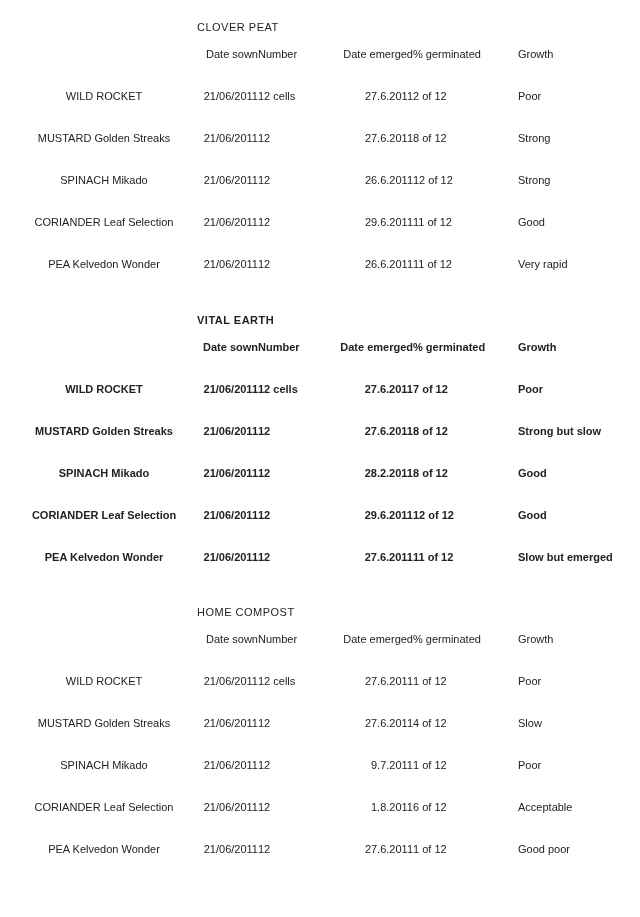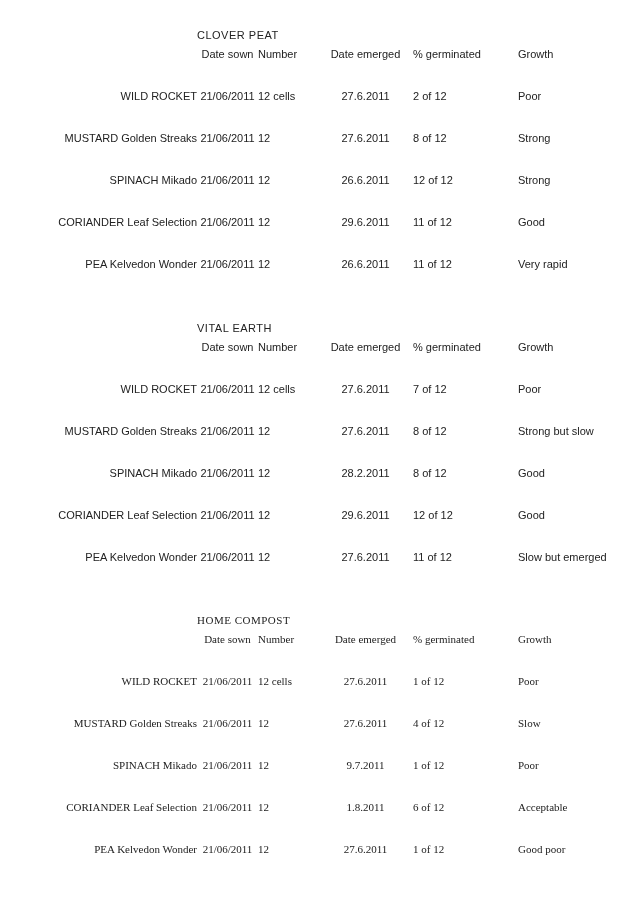--- a/index.html
+++ b/index.html
@@ -13,41 +13,41 @@
     color: #222222;
     overflow: hidden;
   }
   .section {
     position: absolute;
     left: 0;
     width: 640px;
     height: 264px;
   }
   .section.s0 { top: 21px; }
-  .section.s1 { top: 314px; }
-  .section.s2 { top: 606px; font-family: Liberation Serif, serif; }
+  .section.s1 { top: 314px; font-weight: bold; }
+  .section.s2 { top: 606px; }
   .sec-title {
     position: absolute;
     left: 197px;
-    top: 8px;
+    top: 0;
     letter-spacing: 0.5px;
     white-space: nowrap;
   }
   .grid {
     position: absolute;
     left: 0;
     top: 12px;
     display: grid;
     grid-template-columns: 197px 61px 60px 95px 105px 110px;
     grid-auto-rows: 42px;
     align-items: center;
   }
   .cell { white-space: nowrap; overflow: visible; }
-  .c1 { padding-left: 11px; text-align: right; }
-  .left { text-align: center; }
+  .c1 { padding-left: 11px; text-align: center; }
+  .left { text-align: right; }
   .center { }
 </style>
 </head>
 <body>
 
 <div class="section s0">
   <div class="sec-title">CLOVER PEAT</div>
   <div class="grid">
       <div class="cell c1"></div>
       <div class="cell c2 left">Date sown</div>

